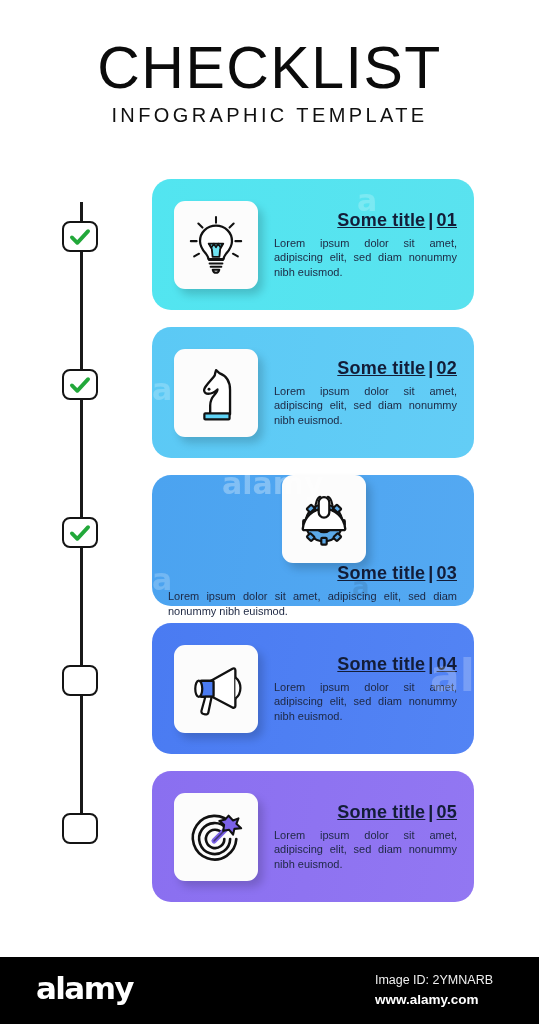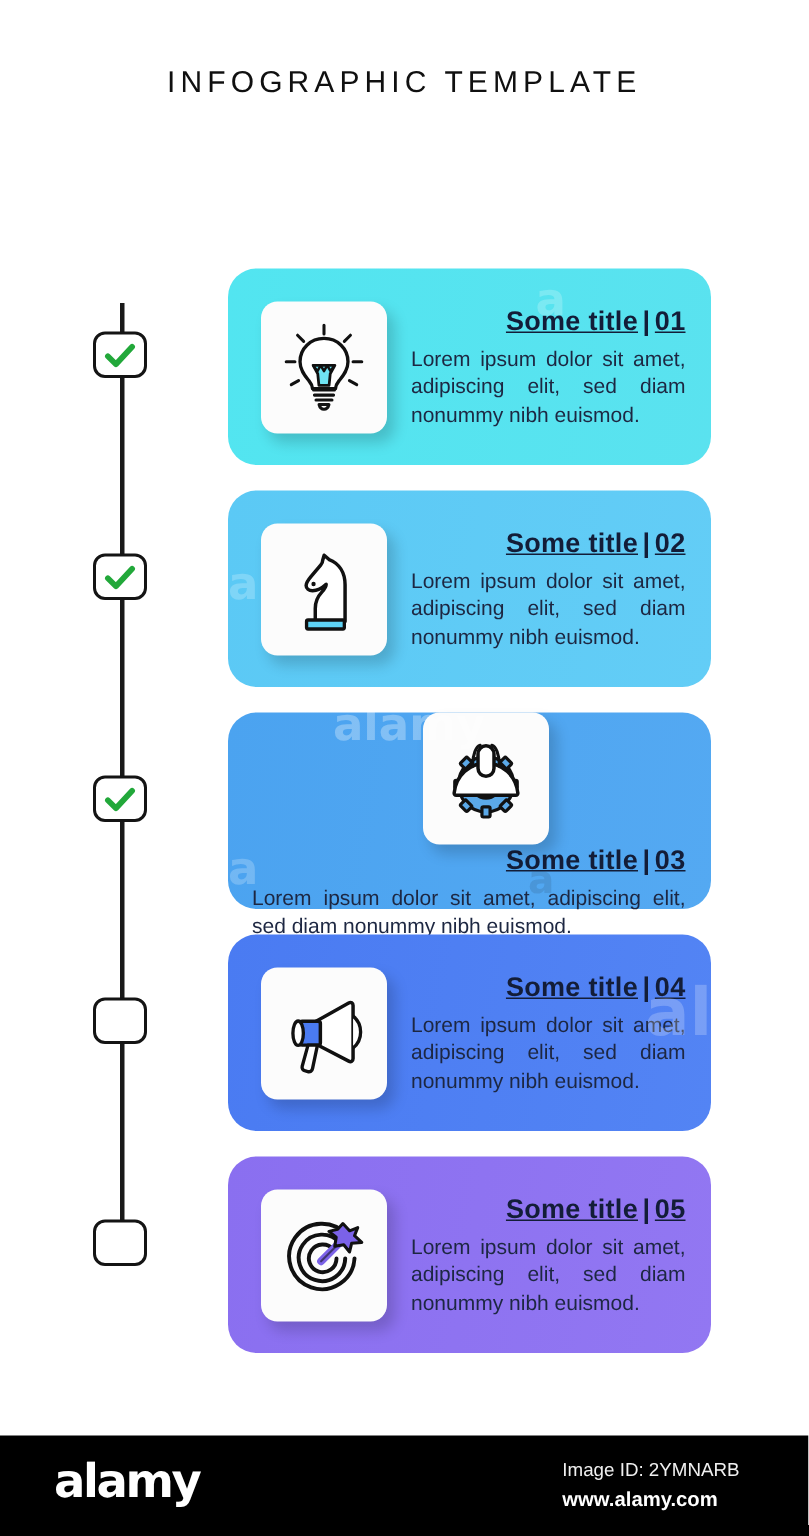--- a/index.html
+++ b/index.html
@@ -114,21 +114,21 @@
     font-weight: bold;
     color: #131d38;
     letter-spacing: 0.2px;
     white-space: nowrap;
     margin-bottom: 5px;
     text-decoration: underline;
   }
   .card-title .sep { padding: 0 3px; }
   .card-body {
     font-family: "Liberation Sans", sans-serif;
-    font-size: 14px;
+    font-size: 11px;
     line-height: 1.33;
     color: #1d2742;
     text-align: justify;
     text-align-last: left;
   }
 
   
   .footer {
     position: absolute;
     left: 0;
@@ -177,20 +177,21 @@
     pointer-events: none;
     user-select: none;
   }
 </style>
 </head>
 <body>
 
 <div id="page">
 
   <div class="header">
+    <div class="title">CHECKLIST</div>
     <div class="subtitle">INFOGRAPHIC TEMPLATE</div>
   </div>
 
   <div class="rail">
     <div class="rail-line"></div>
 
     <div class="checkbox" style="top:41px">
       <svg class="tick" viewBox="0 0 24 20">
         <path d="M3 10.5 L9 16.5 L21 3.5" fill="none" stroke="#22A83A" stroke-width="4.2" stroke-linecap="round" stroke-linejoin="round"></path>
       </svg>

